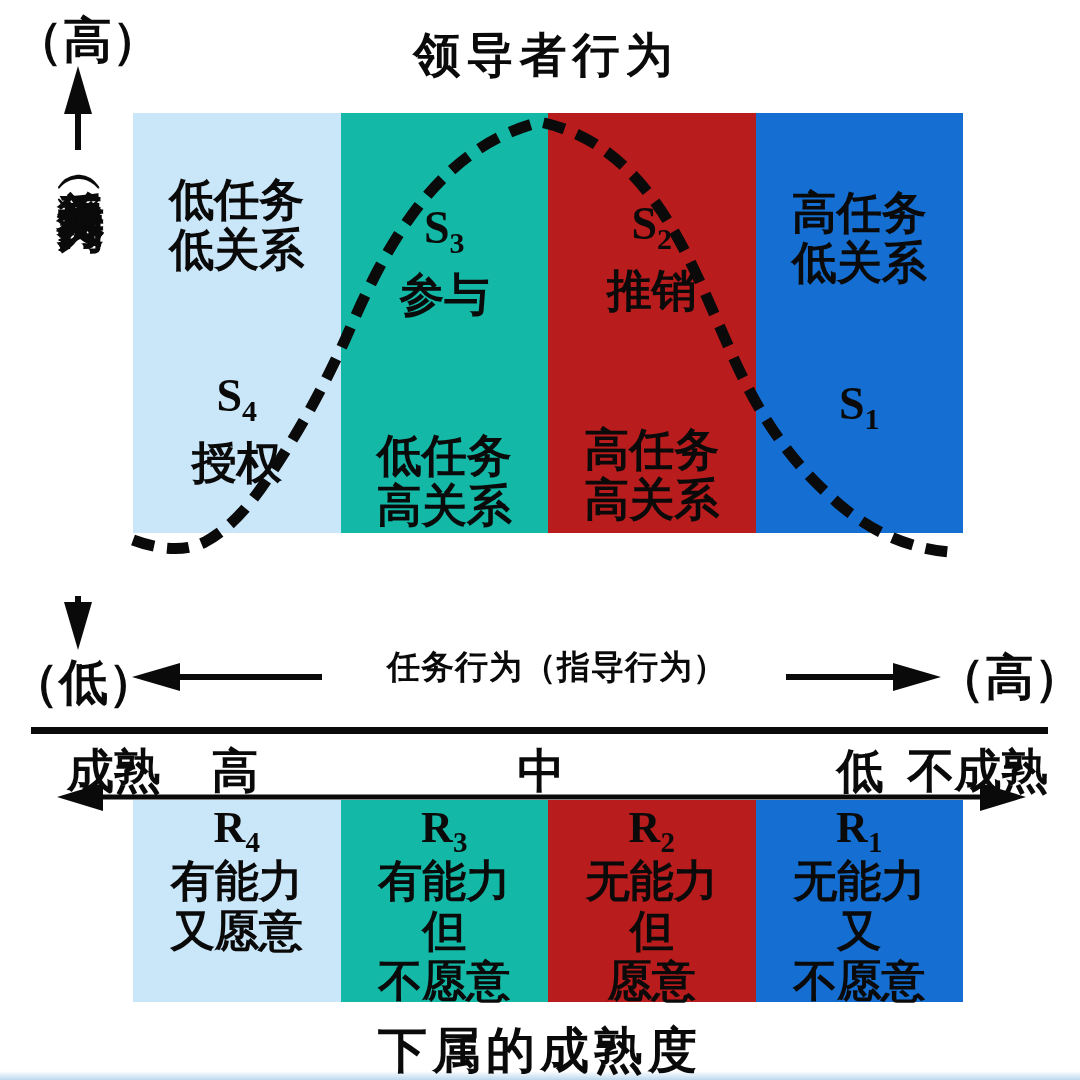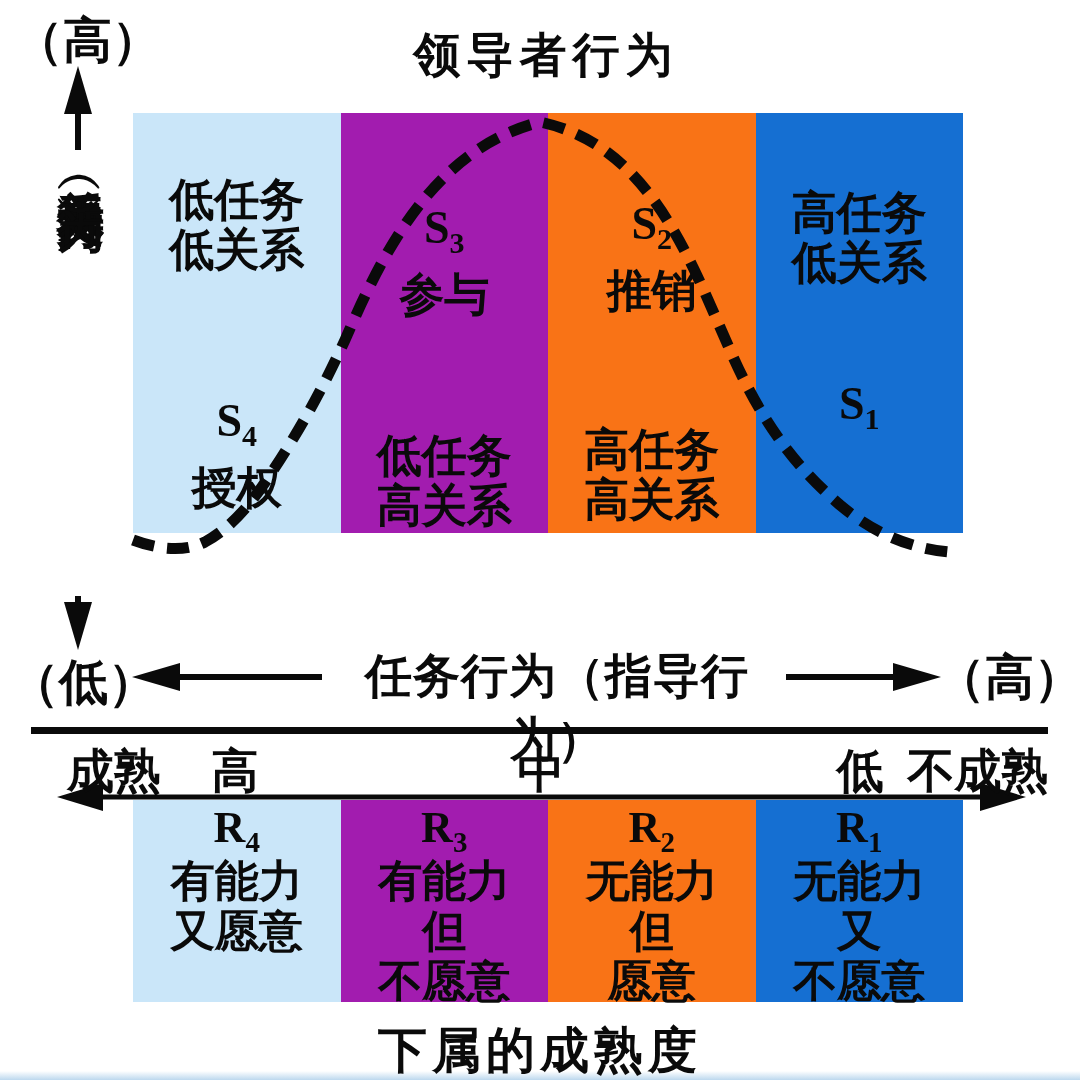--- a/index.html
+++ b/index.html
@@ -5,43 +5,43 @@
   html,body{margin:0;padding:0;background:#ffffff;}
   #canvas{
     position:relative;width:1080px;height:1080px;background:#ffffff;overflow:hidden;
     font-family:"Liberation Serif","DejaVu Serif",serif;
     font-weight:bold;color:#0a0a0a;
   }
   
   .cols{position:absolute;left:133px;top:113px;width:830px;height:420px;display:flex;z-index:1;}
   .col{flex:1;position:relative;}
   .bg-s4{background:#cae6f9;}
-  .bg-s3{background:#a21caf;}
-  .bg-s2{background:#f97316;}
+  .bg-s3{background:#14b8a6;}
+  .bg-s2{background:#b91c1c;}
   .bg-s1{background:#156fd2;}
   .block{position:absolute;left:0;width:100%;text-align:center;font-size:45px;line-height:1.12;}
   .code-line{font-size:46px;line-height:1.0;}
   .code-line sub{font-size:30px;font-weight:bold;}
   .style-name{margin-top:12px;font-size:45px;}
-  .c1-combo{top:62px;} .c1-code{top:260px;margin-top:25px;}
+  .c1-combo{top:62px;} .c1-code{top:260px;}
   .c2-code{top:92px;}  .c2-combo{top:318px;}
   .c3-code{top:88px;}  .c3-combo{top:312px;}
   .c4-combo{top:75px;} .c4-code{top:268px;}
   
   .rrow{position:absolute;left:133px;top:800px;width:830px;height:202px;display:flex;z-index:1;}
   .rcol{flex:1;text-align:center;font-size:44px;line-height:1.14;padding-top:6px;}
   .rcol .code-line{font-size:44px;}
   .rcol .code-line sub{font-size:29px;}
   
   .txt{position:absolute;z-index:3;}
   .title-top{left:12px;right:0;top:24px;text-align:center;font-size:47px;letter-spacing:6px;}
   .y-high{left:14px;top:8px;width:128px;text-align:center;font-size:49px;}
   .y-label{left:50px;top:152px;height:452px;writing-mode:vertical-rl;font-size:47px;letter-spacing:2px;}
   .y-low{left:10px;top:650px;width:130px;text-align:center;font-size:49px;}
-  .x-label{left:332px;top:645px;width:450px;text-align:center;font-size:47px;letter-spacing:1px;}
+  .x-label{left:332px;top:645px;width:450px;text-align:center;font-size:33px;letter-spacing:1px;}
   .x-high{left:936px;top:645px;width:128px;text-align:center;font-size:49px;}
   .m-txt{top:740px;text-align:center;font-size:47px;font-family:Liberation Mono, monospace;}
   .m-mature{left:58px;width:112px;}
   .m-high{left:202px;width:66px;}
   .m-mid{left:506px;width:70px;}
   .m-low{left:832px;width:56px;}
   .m-immature{left:898px;width:160px;}
   .title-bottom{left:0;right:0;top:1018px;text-align:center;font-size:49px;letter-spacing:5px;}
   
   .overlay{position:absolute;left:0;top:0;z-index:2;pointer-events:none;}

